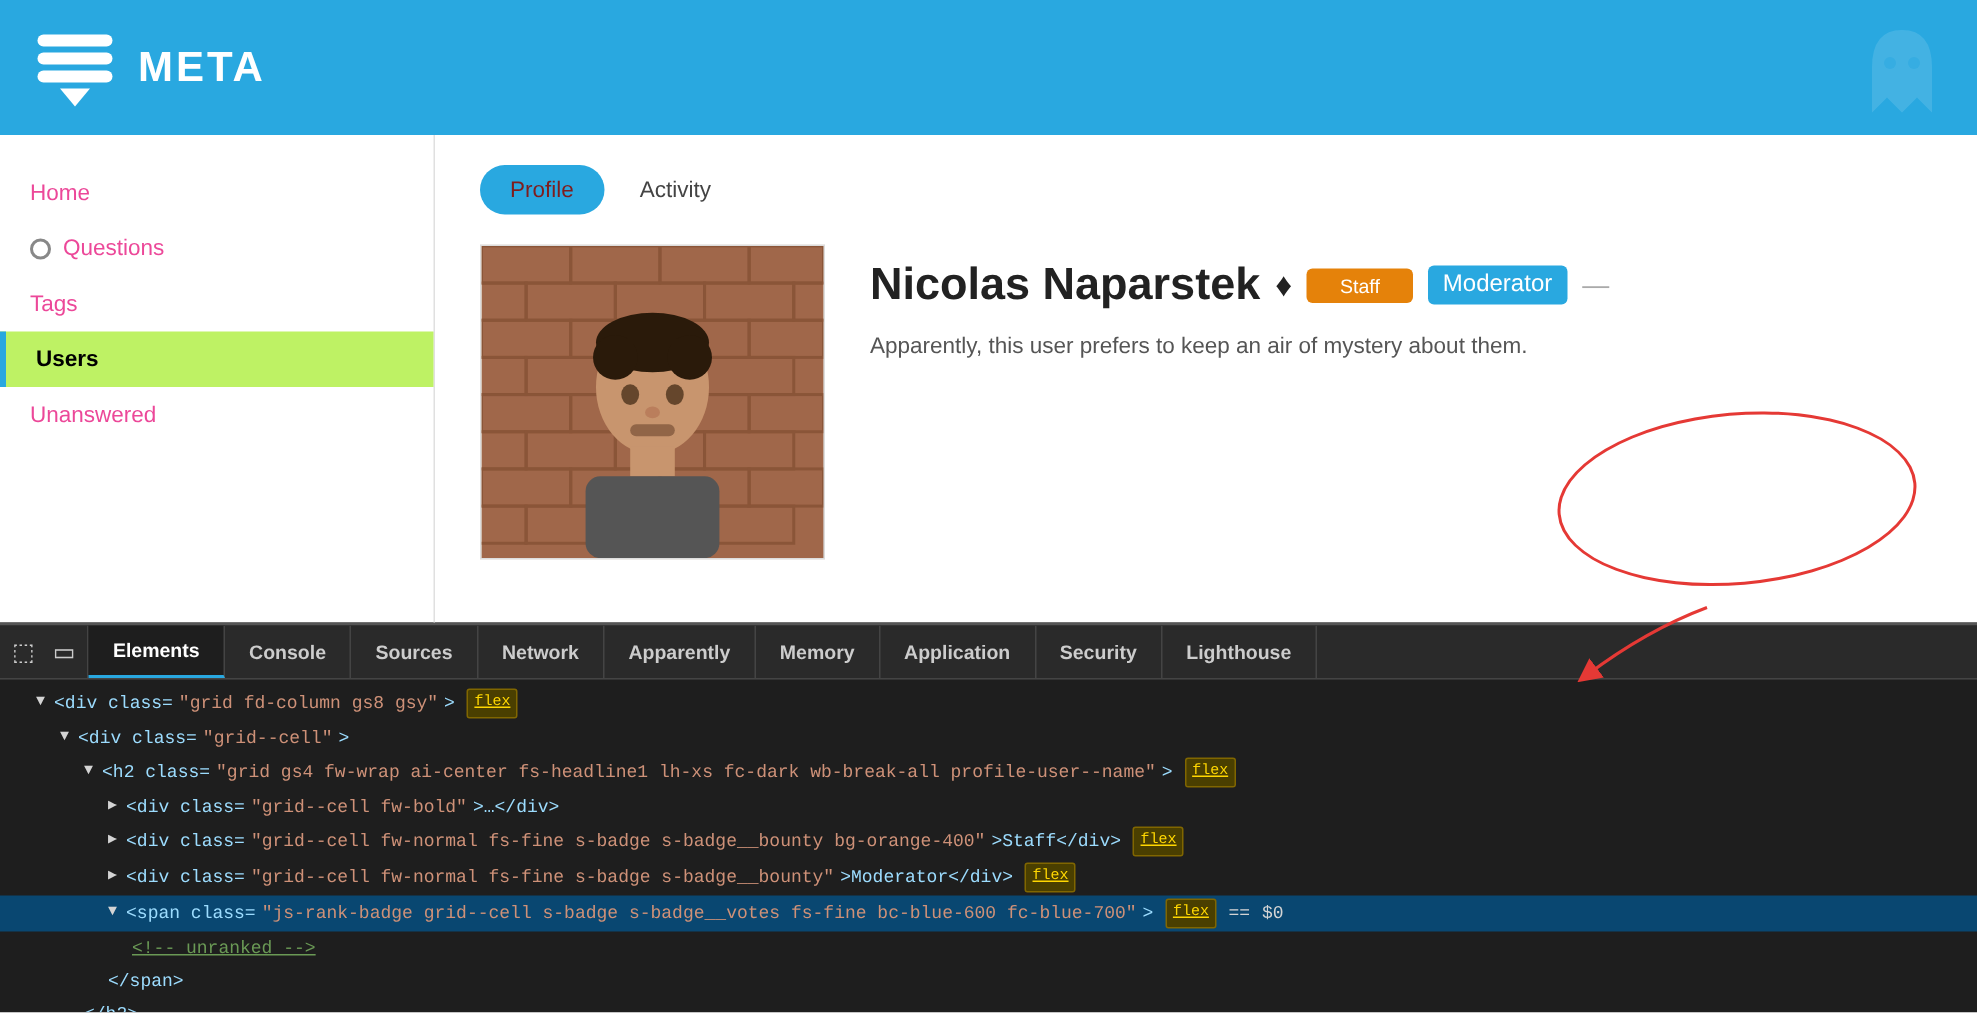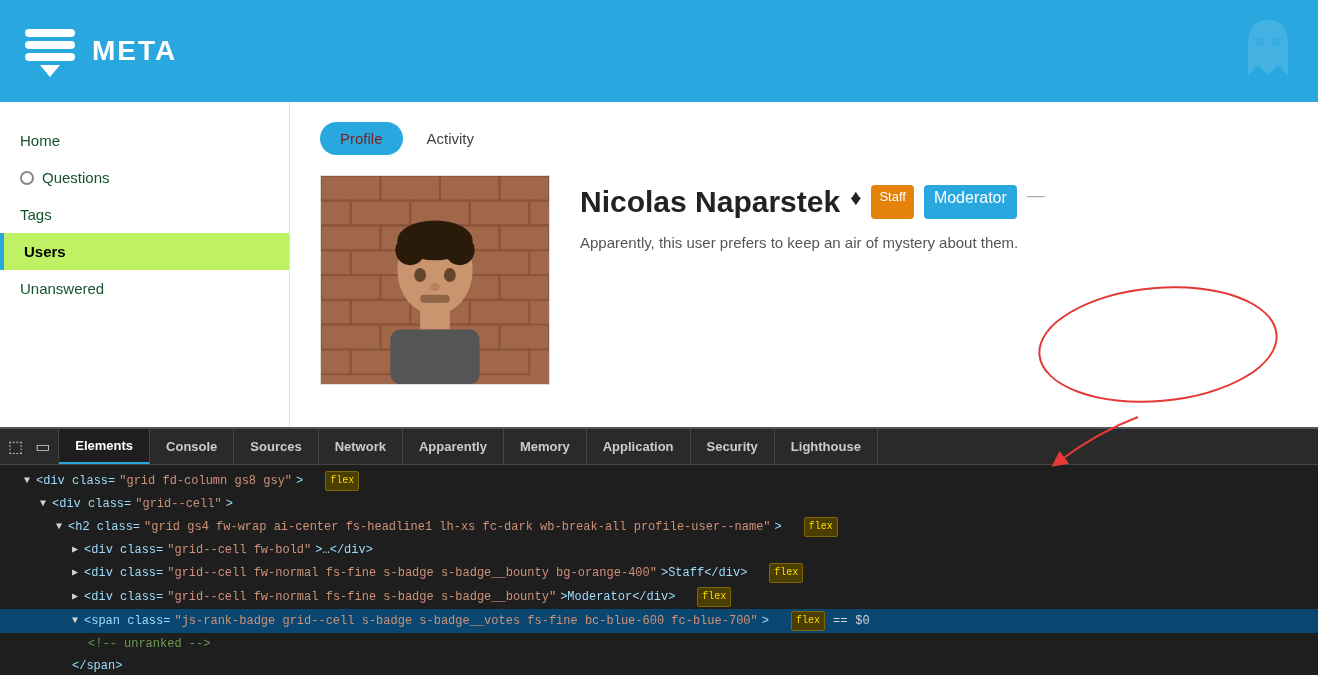--- a/index.html
+++ b/index.html
@@ -1,21 +1,21 @@
 <!DOCTYPE html>
 <html><head>
   <meta charset="utf-8">
   <style>
     * { margin: 0; padding: 0; box-sizing: border-box; }
     body { font-family: Arial, sans-serif; background: #fff; width: 1318px; height: 675px; overflow: hidden; }
 
     
     .top-nav {
       background: #29a8e0;
-      height: 102px;
+      height: 90px;
       display: flex;
       align-items: center;
       padding: 0 20px;
       position: relative;
     }
     .logo-area {
       display: flex;
       align-items: center;
       gap: 12px;
     }
@@ -48,21 +48,21 @@
     .sidebar {
       width: 290px;
       min-width: 290px;
       border-right: 1px solid #e0e0e0;
       padding: 20px 0;
       position: relative;
     }
     .sidebar-item {
       padding: 10px 20px;
       font-size: 15px;
-      color: #14532d;
+      color: #ec4899;
       cursor: pointer;
       display: flex;
       align-items: center;
       gap: 8px;
     }
     .sidebar-item.active {
       font-weight: bold;
       color: #000;
       background: #bef264;
       border-left: 4px solid #29a8e0;
@@ -128,37 +128,38 @@
       justify-content: center;
       position: relative;
     }
 
     .profile-info {
       flex: 1;
       padding-top: 10px;
     }
     .profile-name-row {
       display: flex;
+      align-items: center;
       gap: 10px;
       flex-wrap: wrap;
       margin-bottom: 15px;
     }
     .profile-name {
       font-size: 30px;
       font-weight: bold;
       color: #222;
     }
     .diamond-icon {
       font-size: 22px;
       color: #222;
     }
     .badge-staff {
       background: #e5820a;
       color: white;
-      padding: 4px 8px;
+      padding: 4px 22px;
       border-radius: 4px;
       font-size: 13px;
       font-weight: 500;
     }
     .badge-moderator {
       background: #29a8e0;
       color: white;
       padding: 4px 10px;
       border-radius: 4px;
       font-size: 16px;
@@ -239,30 +240,31 @@
     }
     .dt-line.selected { background: #094771; }
     .dt-indent-1 { padding-left: 24px; }
     .dt-indent-2 { padding-left: 40px; }
     .dt-indent-3 { padding-left: 56px; }
     .dt-indent-4 { padding-left: 72px; }
     .dt-indent-5 { padding-left: 88px; }
 
     .dt-tag { color: #9cdcfe; }
     .dt-attr-value { color: #ce9178; }
-    .dt-comment { color: #6a9955; }
+    .dt-comment { color: #6a9955; text-decoration: underline; }
     .dt-arrow { color: #d4d4d4; font-size: 10px; margin-right: 2px; }
     .dt-flex-badge {
       background: #4a3f00;
       color: #ffd700;
       font-size: 10px;
       padding: 0 4px;
       border-radius: 2px;
-      margin-left: 18px;
+      margin-left: 4px;
       border: 1px solid #806600;
+      text-decoration: underline;
     }
     .dt-eq-sign { color: #d4d4d4; margin: 0 4px; }
     .dt-dollar { color: #d4d4d4; }
 
     .left-icons {
       display: flex;
       align-items: center;
       padding: 0 8px;
       gap: 12px;
       border-right: 1px solid #444;

